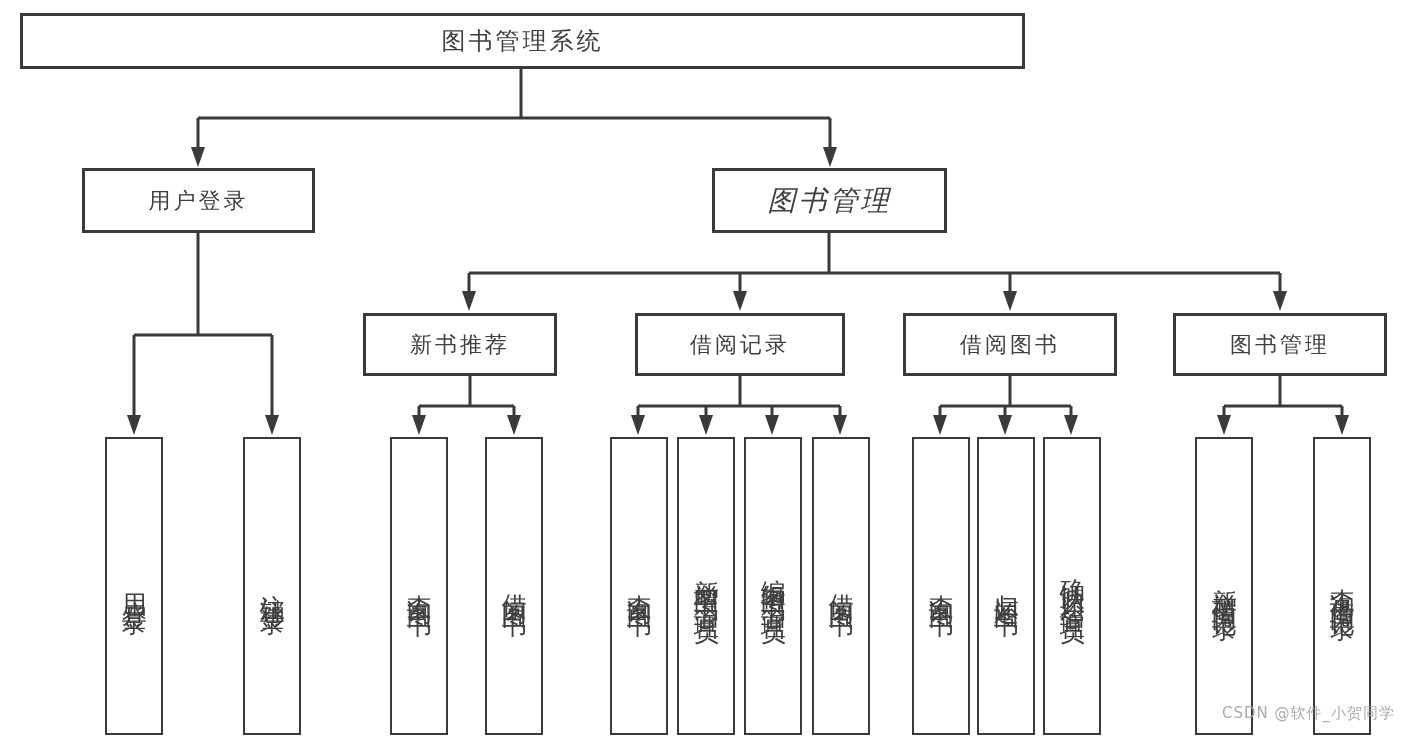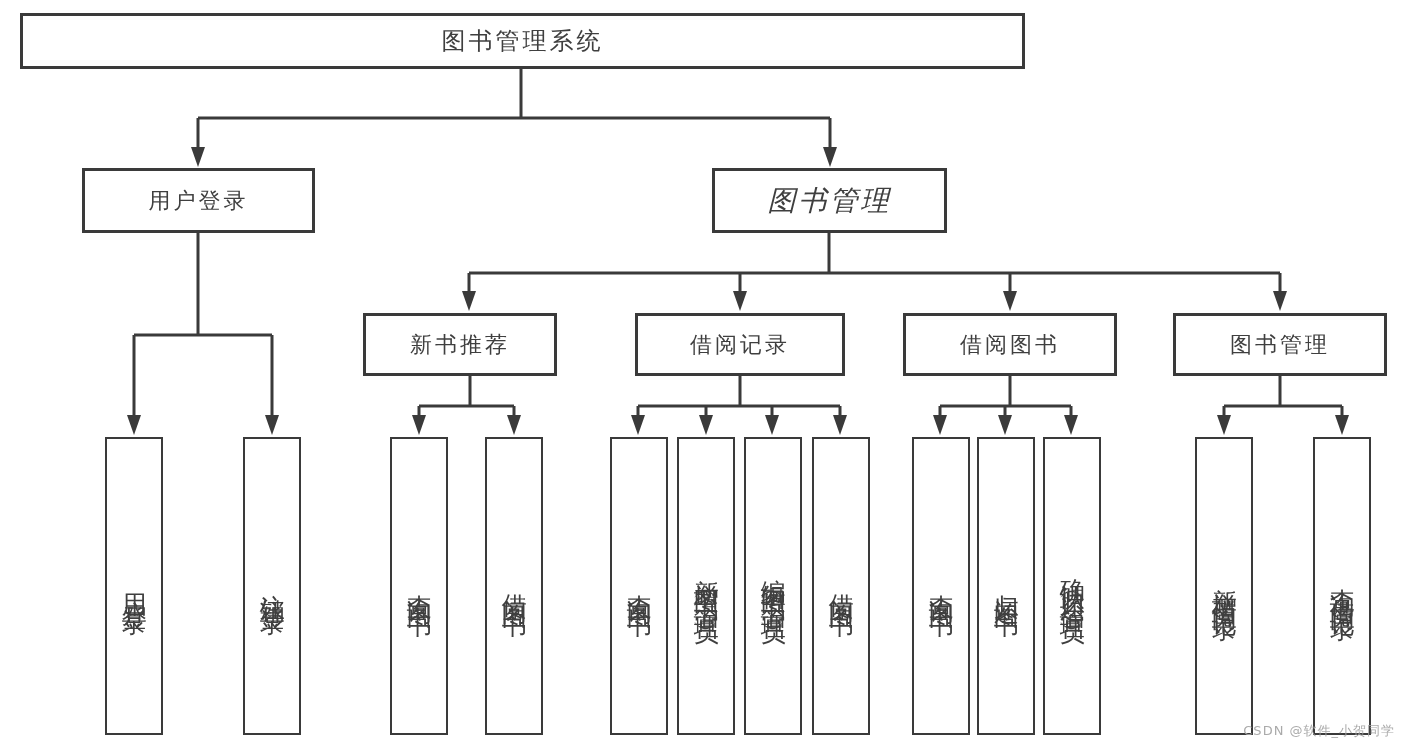--- a/index.html
+++ b/index.html
@@ -55,22 +55,22 @@
     color:var(--text);
     white-space:nowrap;
   }
   .v1{left:105px;}  .v2{left:243px;}
   .v3{left:390px;}  .v4{left:485px;}
   .v5{left:610px;}  .v6{left:677px;}  .v7{left:744px;}  .v8{left:812px;}
   .v9{left:912px;}  .v10{left:977px;} .v11{left:1043px;}
   .v12{left:1195px;}.v13{left:1313px;}
   .watermark{
     position:absolute;
-    right:10px;bottom:7px;
-    font-size:13px;
+    right:10px;bottom:24px;
+    font-size:15px;
     color:var(--watermark);
     letter-spacing:1px;
     white-space:nowrap;
     z-index:5;
     opacity:0.95;
   }
 </style>
 </head>
 <body>
 

